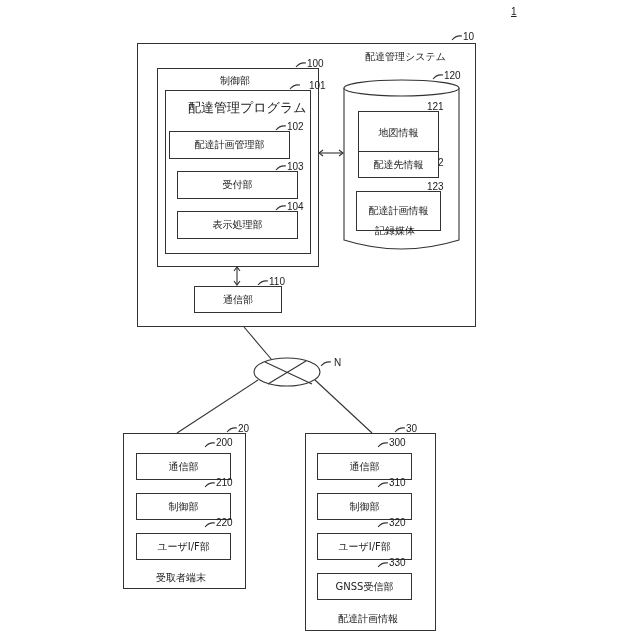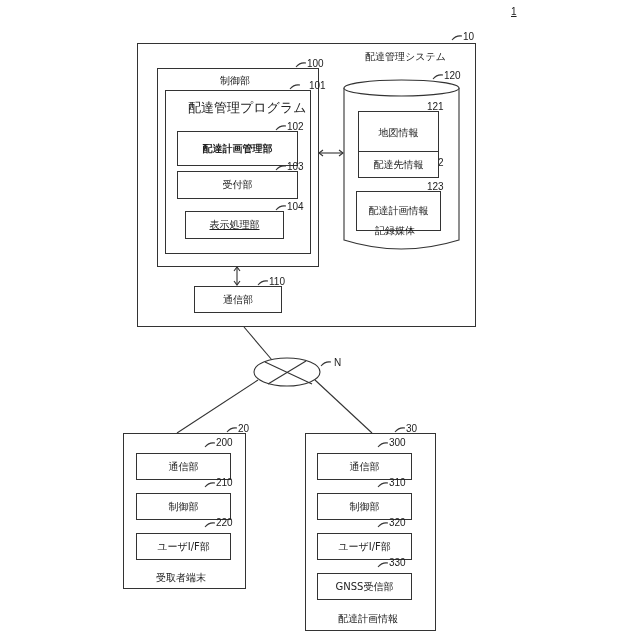--- a/index.html
+++ b/index.html
@@ -69,29 +69,29 @@
 
 <div class="box" style="left:157px;top:68px;width:162px;height:199px;"></div>
 <div class="ref" style="left:307px;top:58px;">100</div>
 <div class="lbl" style="left:220px;top:74px;">制御部</div>
 
 <div class="box" style="left:165px;top:90px;width:146px;height:164px;"></div>
 <div class="ref" style="left:301px;top:80px;margin-left:8px;">101</div>
 <div class="lbl" style="left:188px;top:99px;font-size:13px;">配達管理プログラム</div>
 
 <div class="ref" style="left:287px;top:121px;">102</div>
-<div class="inner" style="left:177px;top:131px;width:121px;height:35px;font-weight:bold;">
+<div class="inner" style="left:169px;top:131px;width:121px;height:28px;">
     <span>配達計画管理部</span>
   </div>
 <div class="ref" style="left:287px;top:161px;">103</div>
 <div class="inner" style="left:177px;top:171px;width:121px;height:28px;">
     <span>受付部</span>
   </div>
 <div class="ref" style="left:287px;top:201px;">104</div>
-<div class="inner" style="left:185px;top:211px;width:99px;height:28px;text-decoration:underline;">
+<div class="inner" style="left:177px;top:211px;width:121px;height:28px;">
     <span>表示処理部</span>
   </div>
 
 <div class="ref" style="left:444px;top:70px;">120</div>
 <div class="ref" style="left:427px;top:101px;">121</div>
 <div class="inner" style="left:358px;top:111px;width:81px;height:44px;">
     <span>地図情報</span>
   </div>
 <div class="ref" style="left:427px;top:141px;margin-top:16px;">122</div>
 <div class="inner" style="left:358px;top:151px;width:81px;height:27px;">

